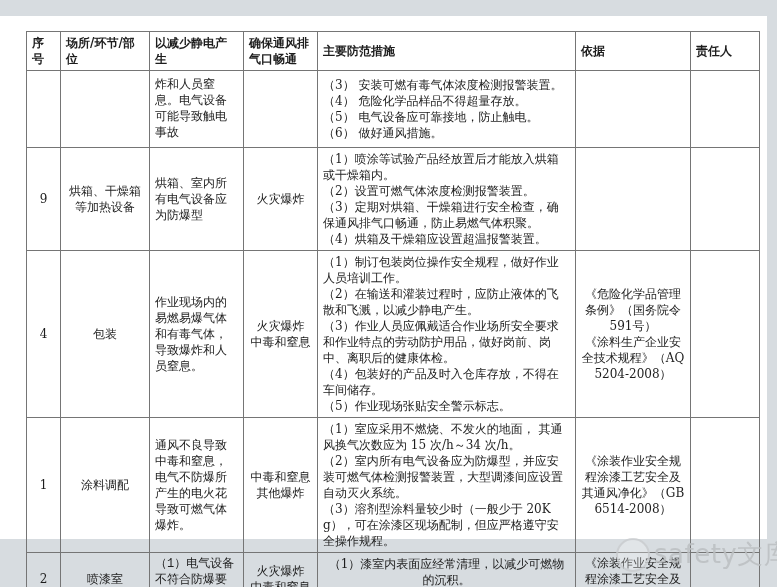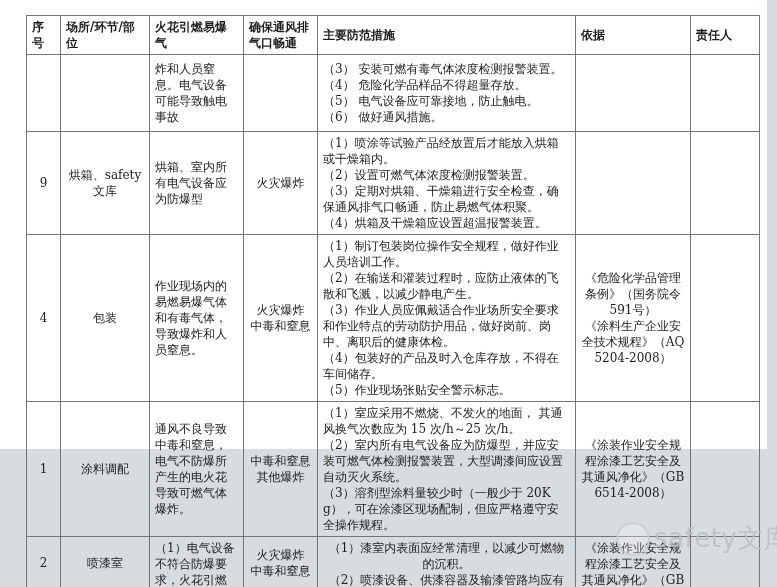--- a/index.html
+++ b/index.html
@@ -6,22 +6,22 @@
   html, body { width: 777px; height: 587px; }
   body {
     background: #d7dce0;
     font-family: "DejaVu Serif", "Liberation Serif", serif;
     color: #1d1d1d;
     position: relative;
     overflow: hidden;
   }
   .page {
     position: absolute;
-    left: 0; top: 0;
-    width: 767px; height: 449px;
+    left: 0; top: 16px;
+    width: 767px; height: 523px;
     background: #ffffff;
   }
   table.risk {
     position: absolute;
     left: 26px; top: 15px;
     width: 733px;
     border-collapse: collapse;
     table-layout: fixed;
     font-size: 12px;
     line-height: 16px;
@@ -33,21 +33,21 @@
     word-break: break-all;
     overflow: hidden;
   }
   table.risk th {
     font-weight: bold;
     text-align: left;
     vertical-align: middle;
     font-size: 12px;
   }
   th.cen, td.cen { text-align: center; }
-  td.top { vertical-align: top; }
+  td.top { vertical-align: top; font-family: Liberation Mono, monospace; }
   td.meas { vertical-align: top; text-align: left; margin-top: 28px; }
   .pre { white-space: pre-line; text-align: center; }
   tr.section-row td {
     font-weight: bold;
     padding: 2px 10px;
     font-size: 12.5px;
   }
   .clip { max-height: 46px; overflow: hidden; }
   .watermark {
     position: absolute;
@@ -84,21 +84,21 @@
       <col style="width:94px">
       <col style="width:74px">
       <col style="width:258px">
       <col style="width:115px">
       <col style="width:69px">
     </colgroup>
     <tbody>
         <tr style="height:32px">
       <th class="cen">序号</th>
       <th>场所/环节/部位</th>
-      <th>火花引燃易爆气</th>
+      <th>以减少静电产生</th>
       <th>确保通风排气口畅通</th>
       <th>主要防范措施</th>
       <th>依据</th>
       <th>责任人</th>
     </tr>
 
     <tr style="height:77px">
       <td class="cen"></td>
       <td class="cen"></td>
       <td class="top">炸和人员窒息。电气设备可能导致触电事故</td>
@@ -106,21 +106,21 @@
       <td class="meas pre">（3） 安装可燃有毒气体浓度检测报警装置。
 （4） 危险化学品样品不得超量存放。
 （5） 电气设备应可靠接地，防止触电。
 （6） 做好通风措施。</td>
       <td class="pre"></td>
       <td></td>
     </tr>
 
     <tr style="height:103px">
       <td class="cen">9</td>
-      <td class="cen">烘箱、safety文库</td>
+      <td class="cen">烘箱、干燥箱等加热设备</td>
       <td>烘箱、室内所有电气设备应为防爆型</td>
       <td class="cen pre">火灾爆炸</td>
       <td class="meas pre">（1）喷涂等试验产品经放置后才能放入烘箱或干燥箱内。
 （2）设置可燃气体浓度检测报警装置。
 （3）定期对烘箱、干燥箱进行安全检查，确保通风排气口畅通，防止易燃气体积聚。
 （4）烘箱及干燥箱应设置超温报警装置。</td>
       <td class="pre"></td>
       <td></td>
     </tr>
 
@@ -140,21 +140,21 @@
       <td></td>
     </tr>
 
 
     <tr style="height:110px">
       <td class="cen">1</td>
       <td class="cen">涂料调配</td>
       <td>通风不良导致中毒和窒息，电气不防爆所产生的电火花导致可燃气体爆炸。</td>
       <td class="cen pre">中毒和窒息
 其他爆炸</td>
-      <td class="meas pre">（1）室应采用不燃烧、不发火的地面， 其通风换气次数应为 15 次/h～25 次/h。
+      <td class="meas pre">（1）室应采用不燃烧、不发火的地面， 其通风换气次数应为 15 次/h～34 次/h。
 （2）室内所有电气设备应为防爆型，并应安装可燃气体检测报警装置，大型调漆间应设置自动灭火系统。
 （3）溶剂型涂料量较少时（一般少于 20Kg），可在涂漆区现场配制，但应严格遵守安全操作规程。</td>
       <td class="pre">《涂装作业安全规程涂漆工艺安全及其通风净化》（GB 6514-2008）</td>
       <td></td>
     </tr>
 
     <tr style="height:50px">
       <td class="cen">
             <div class="clip">2</div>
           </td>

